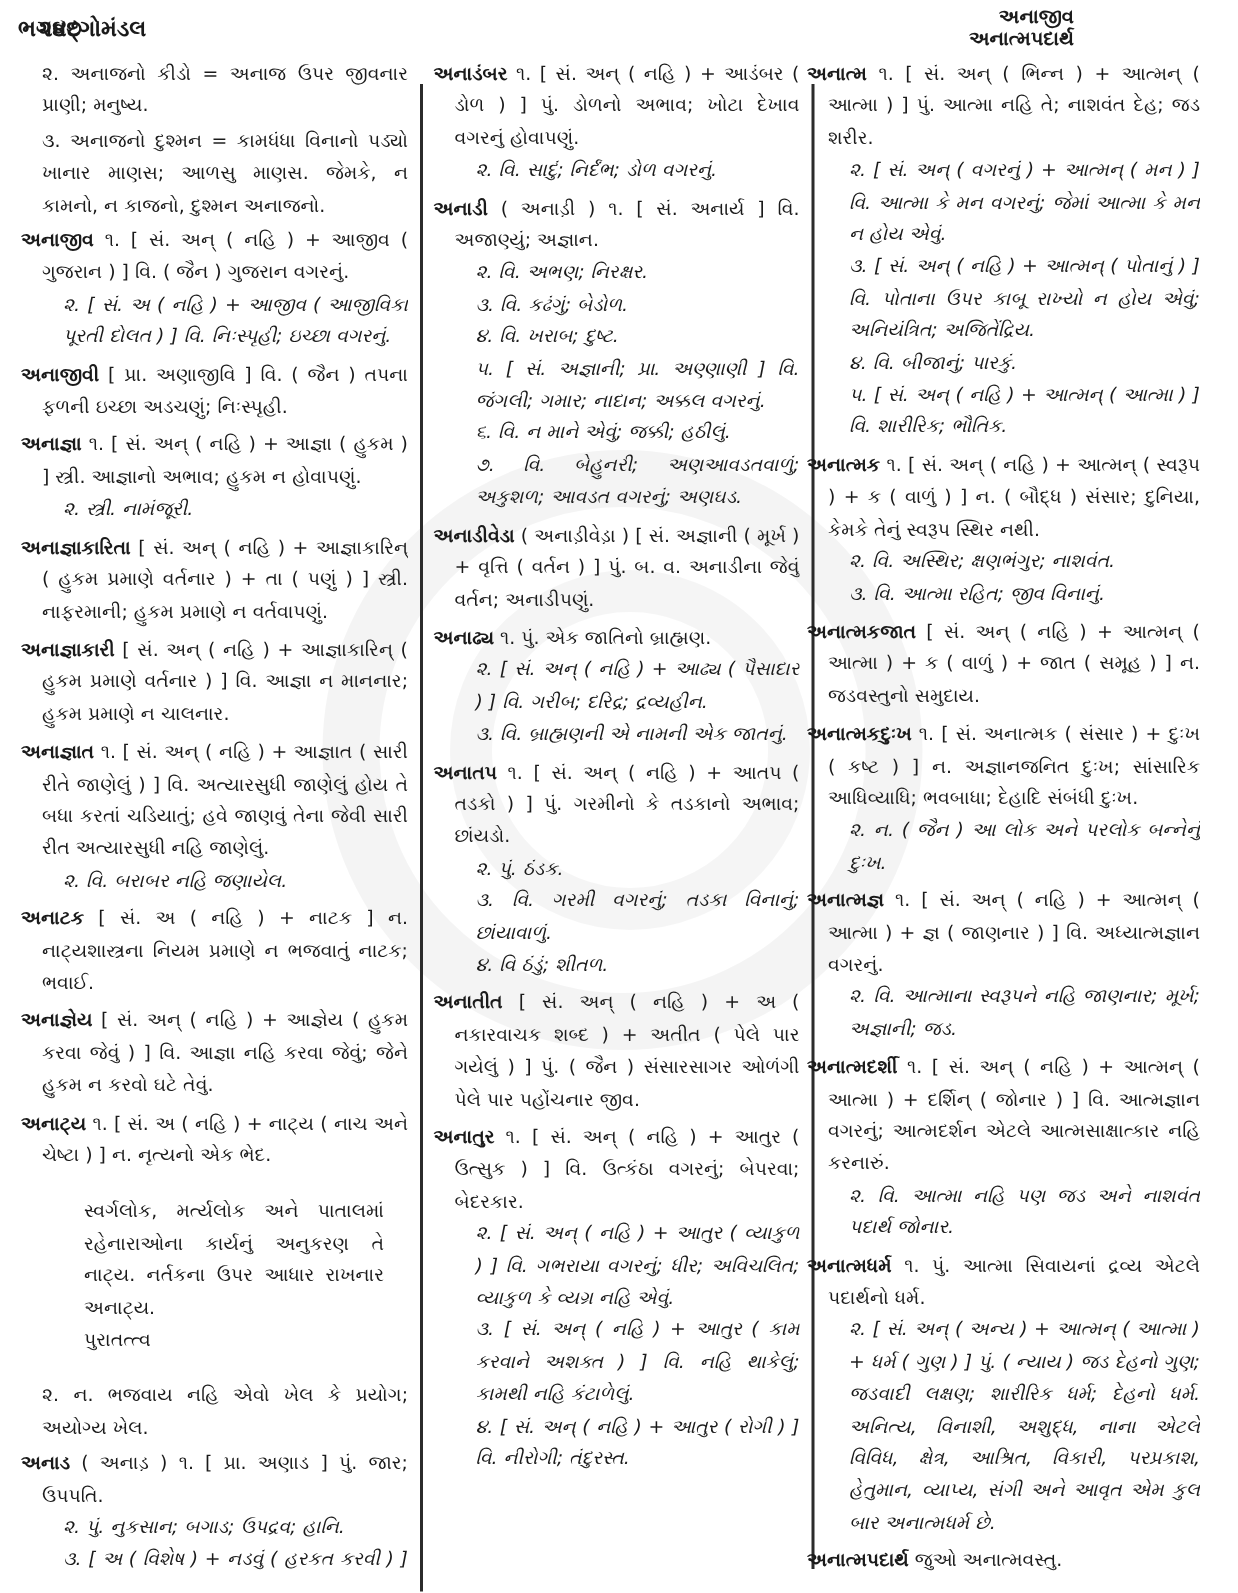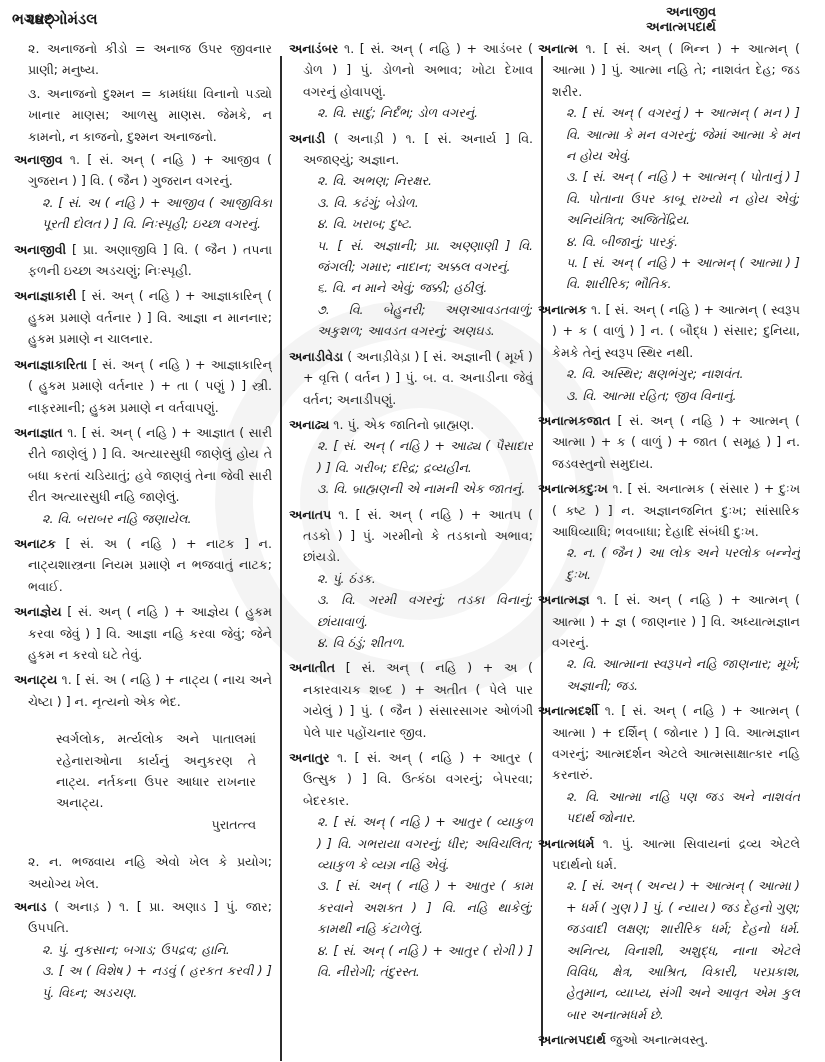--- a/index.html
+++ b/index.html
@@ -26,21 +26,21 @@
   .col-3 { left:538px; width:262px; }
   .divider { position:absolute; top:18px; width:2px; background:#2b2b2b; }
   .divider-1 { left:280px; height:1005px; }
   .divider-2 { left:541px; height:990px; }
   .entry { margin:0 0 4px 0; text-indent:-14px; padding-left:14px; text-align:justify; }
   .headword { font-weight:bold; }
   .sense { display:block; text-indent:0; padding-left:0; margin-left:0; }
   .sense.indent { padding-left:14px; text-indent:0;font-style:italic; }
   .cont { padding-left:14px; text-indent:0; margin:0 0 2px 0; text-align:justify; }
   .note { padding-left:26px; text-indent:0; margin:16px; text-align:justify; }
-  .note-right { display:block; text-align:right; }
+  .note-right { display:block; }
 </style>
 </head>
 <body>
 
 <div>
   <div class="page-header">
     <div class="page-number">૨૪૭</div>
     <div class="book-title">ભગવદ્ગોમંડલ</div>
     <div class="guide-words">
       <div>અનાજીવ</div>
@@ -50,22 +50,23 @@
 
   <div class="watermark"></div>
   <div class="watermark2"></div>
 
   <div class="columns">
     <div class="col col-1">
         <p class="cont">૨. અનાજનો કીડો = અનાજ ઉપર જીવનાર પ્રાણી; મનુષ્ય.</p>
         <p class="cont">૩. અનાજનો દુશ્મન = કામધંધા વિનાનો પડ્યો ખાનાર માણસ; આળસુ માણસ. જેમકે, ન કામનો, ન કાજનો, દુશ્મન અનાજનો.</p>
         <p class="entry"><span class="headword">અનાજીવ</span> <span class="">૧. [ સં. અન્ ( નહિ ) + આજીવ ( ગુજરાન ) ] વિ. ( જૈન ) ગુજરાન વગરનું.</span><span class="sense indent">૨. [ સં. અ ( નહિ ) + આજીવ ( આજીવિકા પૂરતી દોલત ) ] વિ. નિઃસ્પૃહી; ઇચ્છા વગરનું.</span></p>
         <p class="entry"><span class="headword">અનાજીવી</span> <span class="">[ પ્રા. અણાજીવિ ] વિ. ( જૈન ) તપના ફળની ઇચ્છા અડચણું; નિઃસ્પૃહી.</span></p>
+        <p class="entry"><span class="headword">અનાજ્ઞા</span> <span class="">૧. [ સં. અન્ ( નહિ ) + આજ્ઞા ( હુકમ ) ] સ્ત્રી. આજ્ઞાનો અભાવ; હુકમ ન હોવાપણું.</span><span class="sense indent">૨. સ્ત્રી. નામંજૂરી.</span></p>
+        <p class="entry"><span class="headword">અનાજ્ઞાકારિતા</span> <span class="">[ સં. અન્ ( નહિ ) + આજ્ઞાકારિન્ ( હુકમ પ્રમાણે વર્તનાર ) + તા ( પણું ) ] સ્ત્રી. નાફરમાની; હુકમ પ્રમાણે ન વર્તવાપણું.</span></p>
         <p class="entry"><span class="headword">અનાજ્ઞાકારી</span> <span class="">[ સં. અન્ ( નહિ ) + આજ્ઞાકારિન્ ( હુકમ પ્રમાણે વર્તનાર ) ] વિ. આજ્ઞા ન માનનાર; હુકમ પ્રમાણે ન ચાલનાર.</span></p>
-        <p class="entry"><span class="headword">અનાજ્ઞાકારિતા</span> <span class="">[ સં. અન્ ( નહિ ) + આજ્ઞાકારિન્ ( હુકમ પ્રમાણે વર્તનાર ) + તા ( પણું ) ] સ્ત્રી. નાફરમાની; હુકમ પ્રમાણે ન વર્તવાપણું.</span></p>
         <p class="entry"><span class="headword">અનાજ્ઞાત</span> <span class="">૧. [ સં. અન્ ( નહિ ) + આજ્ઞાત ( સારી રીતે જાણેલું ) ] વિ. અત્યારસુધી જાણેલું હોય તે બધા કરતાં ચડિયાતું; હવે જાણવું તેના જેવી સારી રીત અત્યારસુધી નહિ જાણેલું.</span><span class="sense indent">૨. વિ. બરાબર નહિ જણાયેલ.</span></p>
         <p class="entry"><span class="headword">અનાટક</span> <span class="">[ સં. અ ( નહિ ) + નાટક ] ન. નાટ્યશાસ્ત્રના નિયમ પ્રમાણે ન ભજવાતું નાટક; ભવાઈ.</span></p>
         <p class="entry"><span class="headword">અનાજ્ઞેય</span> <span class="">[ સં. અન્ ( નહિ ) + આજ્ઞેય ( હુકમ કરવા જેવું ) ] વિ. આજ્ઞા નહિ કરવા જેવું; જેને હુકમ ન કરવો ઘટે તેવું.</span></p>
         <p class="entry"><span class="headword">અનાટ્ય</span> <span class="">૧. [ સં. અ ( નહિ ) + નાટ્ય ( નાચ અને ચેષ્ટા ) ] ન. નૃત્યનો એક ભેદ.</span></p>
         <p class="note"><span>સ્વર્ગલોક, મર્ત્યલોક અને પાતાલમાં રહેનારાઓના કાર્યનું અનુકરણ તે નાટ્ય. નર્તકના ઉપર આધાર રાખનાર અનાટ્ય.</span><span class="note-right">પુરાતત્ત્વ</span></p>
         <p class="cont">૨. ન. ભજવાય નહિ એવો ખેલ કે પ્રયોગ; અયોગ્ય ખેલ.</p>
         <p class="entry"><span class="headword">અનાડ</span> <span class="">( અનાડ઼ ) ૧. [ પ્રા. અણાડ ] પું. જાર; ઉપપતિ.</span><span class="sense indent">૨. પું. નુકસાન; બગાડ; ઉપદ્રવ; હાનિ.</span><span class="sense indent">૩. [ અ ( વિશેષ ) + નડવું ( હરકત કરવી ) ] પું. વિઘ્ન; અડચણ.</span></p>
       </div>
     <div class="divider divider-1"></div>
     <div class="col col-2">

